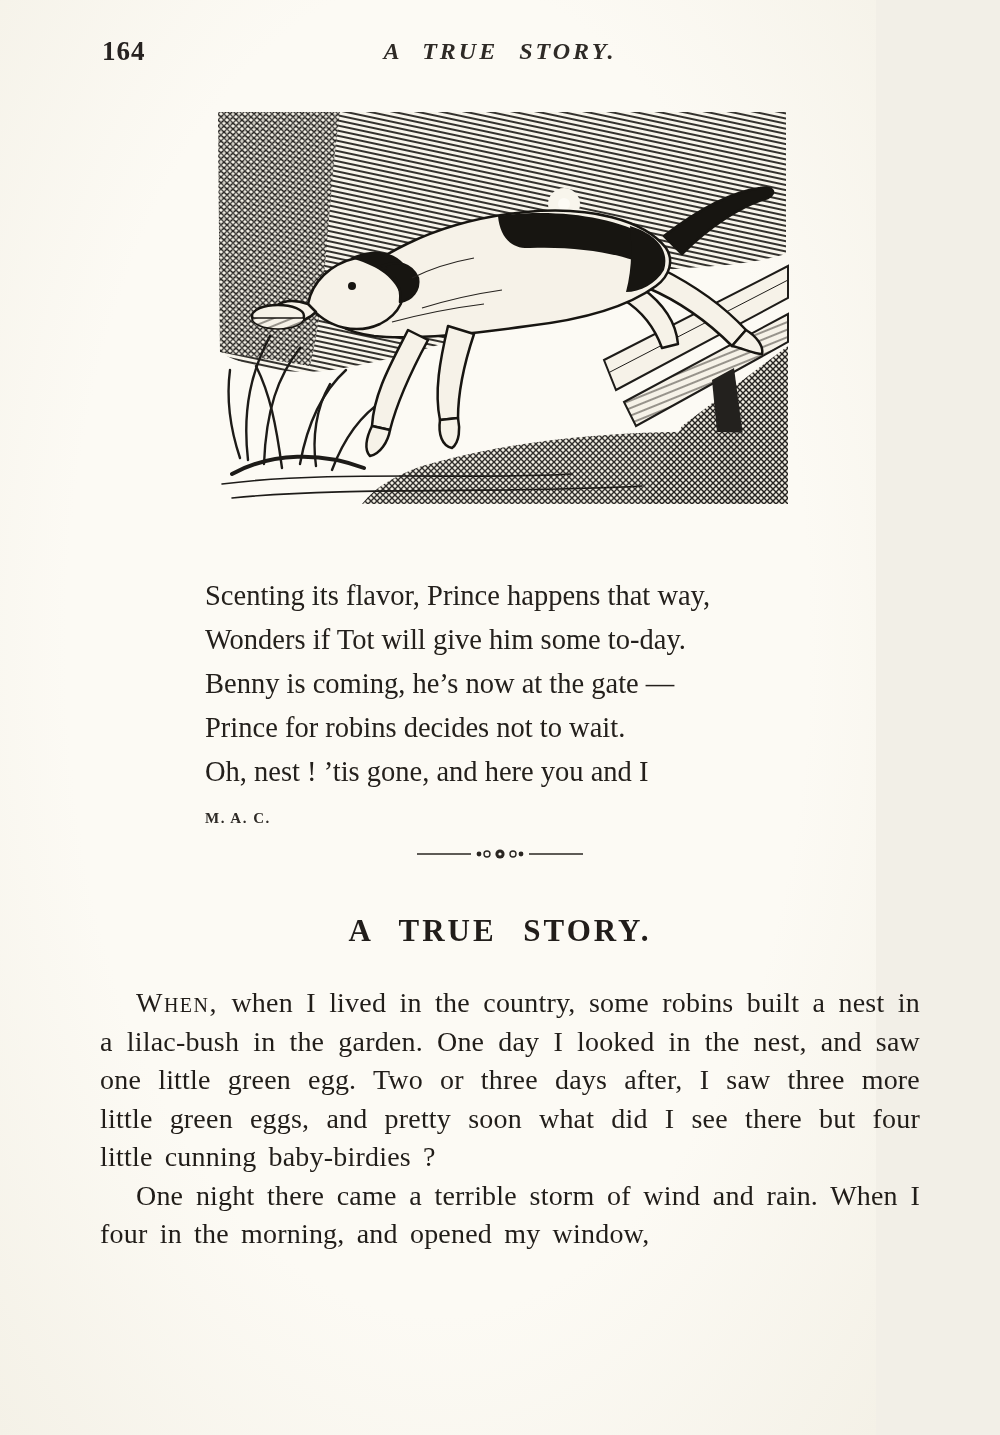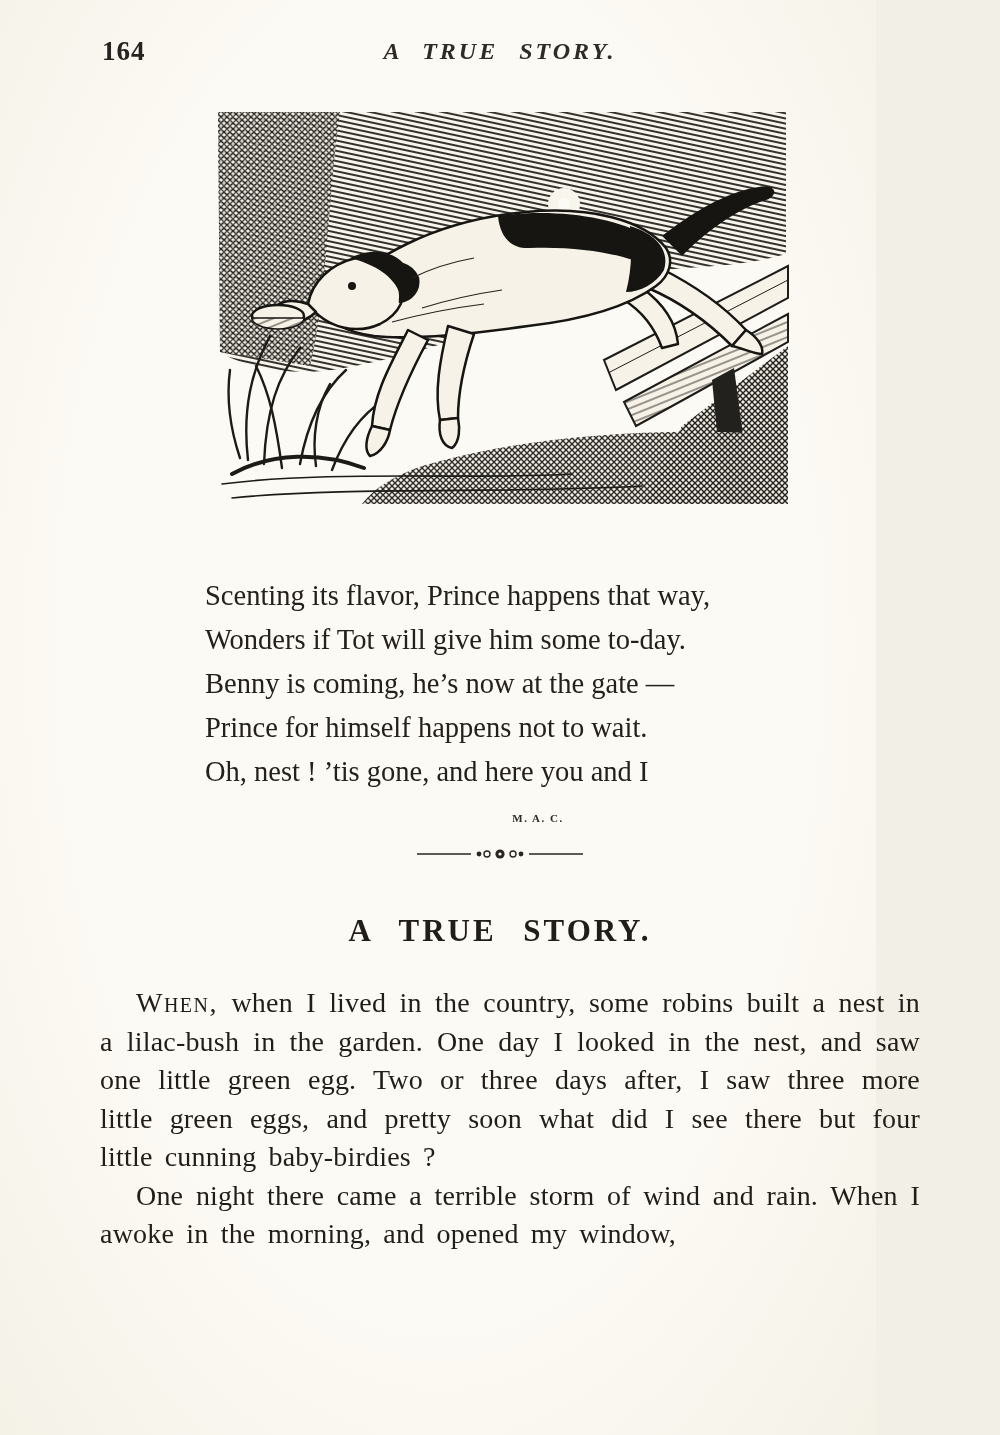--- a/index.html
+++ b/index.html
@@ -31,22 +31,22 @@
   .illustration{
     position:absolute;top:108px;left:212px;width:580px;height:398px;
   }
   
   .poem{
     position:absolute;top:543px;left:205px;width:668px;
     font-size:28.5px;line-height:44px;color:#24201c;margin-top:31px;
   }
   .poem-line{white-space:nowrap;}
   .poem-attribution{
-    text-align:center;
-    font-size:11px;font-weight:700;letter-spacing:1.5px;
+    text-align:left;
+    font-size:15px;font-weight:700;letter-spacing:1.5px;
     margin-top:2px;padding-right:2px;color:#2e2a26;
   }
   
   .divider{
     position:absolute;top:846px;left:0;width:1000px;
     display:flex;justify-content:center;align-items:center;
   }
   
   .story-title{
     position:absolute;top:913px;left:0;width:1000px;
@@ -156,21 +156,21 @@
           <path d="M180,214 C210,206 240,200 272,196"></path>
         </g>
       </g>
     </svg>
   </div>
 
   <div class="poem">
     <div class="poem-line">Scenting its flavor, Prince happens that way,</div>
     <div class="poem-line">Wonders if Tot will give him some to-day.</div>
     <div class="poem-line">Benny is coming, he’s now at the gate —</div>
-    <div class="poem-line">Prince for himself happens not to wait.</div>
+    <div class="poem-line">Prince for robins decides not to wait.</div>
     <div class="poem-line">Oh, nest ! ’tis gone, and here you and I</div>
     <div class="poem-attribution">M. A. C.</div>
   </div>
 
   <div class="divider">
     <svg width="170" height="16" viewBox="0 0 170 16" aria-hidden="true">
       <line x1="2" y1="8" x2="56" y2="8" stroke="#2a2622" stroke-width="1.6"></line>
       <line x1="114" y1="8" x2="168" y2="8" stroke="#2a2622" stroke-width="1.6"></line>
       <circle cx="64" cy="8" r="2.4" fill="#2a2622"></circle>
       <circle cx="72" cy="8" r="3" fill="none" stroke="#2a2622" stroke-width="1.4"></circle>
@@ -178,16 +178,16 @@
       <circle cx="85" cy="8" r="1.6" fill="#fbf9f2"></circle>
       <circle cx="98" cy="8" r="3" fill="none" stroke="#2a2622" stroke-width="1.4"></circle>
       <circle cx="106" cy="8" r="2.4" fill="#2a2622"></circle>
     </svg>
   </div>
 
   <div class="story-title">A TRUE STORY.</div>
 
   <div class="story-body">
     <p class="story-paragraph"><span class="lead">When,</span><span> when I lived in the country, some robins built a nest in a lilac-bush in the garden. One day I looked in the nest, and saw one little green egg. Two or three days after, I saw three more little green eggs, and pretty soon what did I see there but four little cunning baby-birdies ?</span></p>
-    <p class="story-paragraph"><span class="lead"></span><span>One night there came a terrible storm of wind and rain. When I awoke in the morning, and opened my window,</span></p>
+    <p class="story-paragraph"><span class="lead"></span><span>One night there came a terrible storm of wind and rain. When I four in the morning, and opened my window,</span></p>
   </div>
 
 </div>
 
 </body></html>

